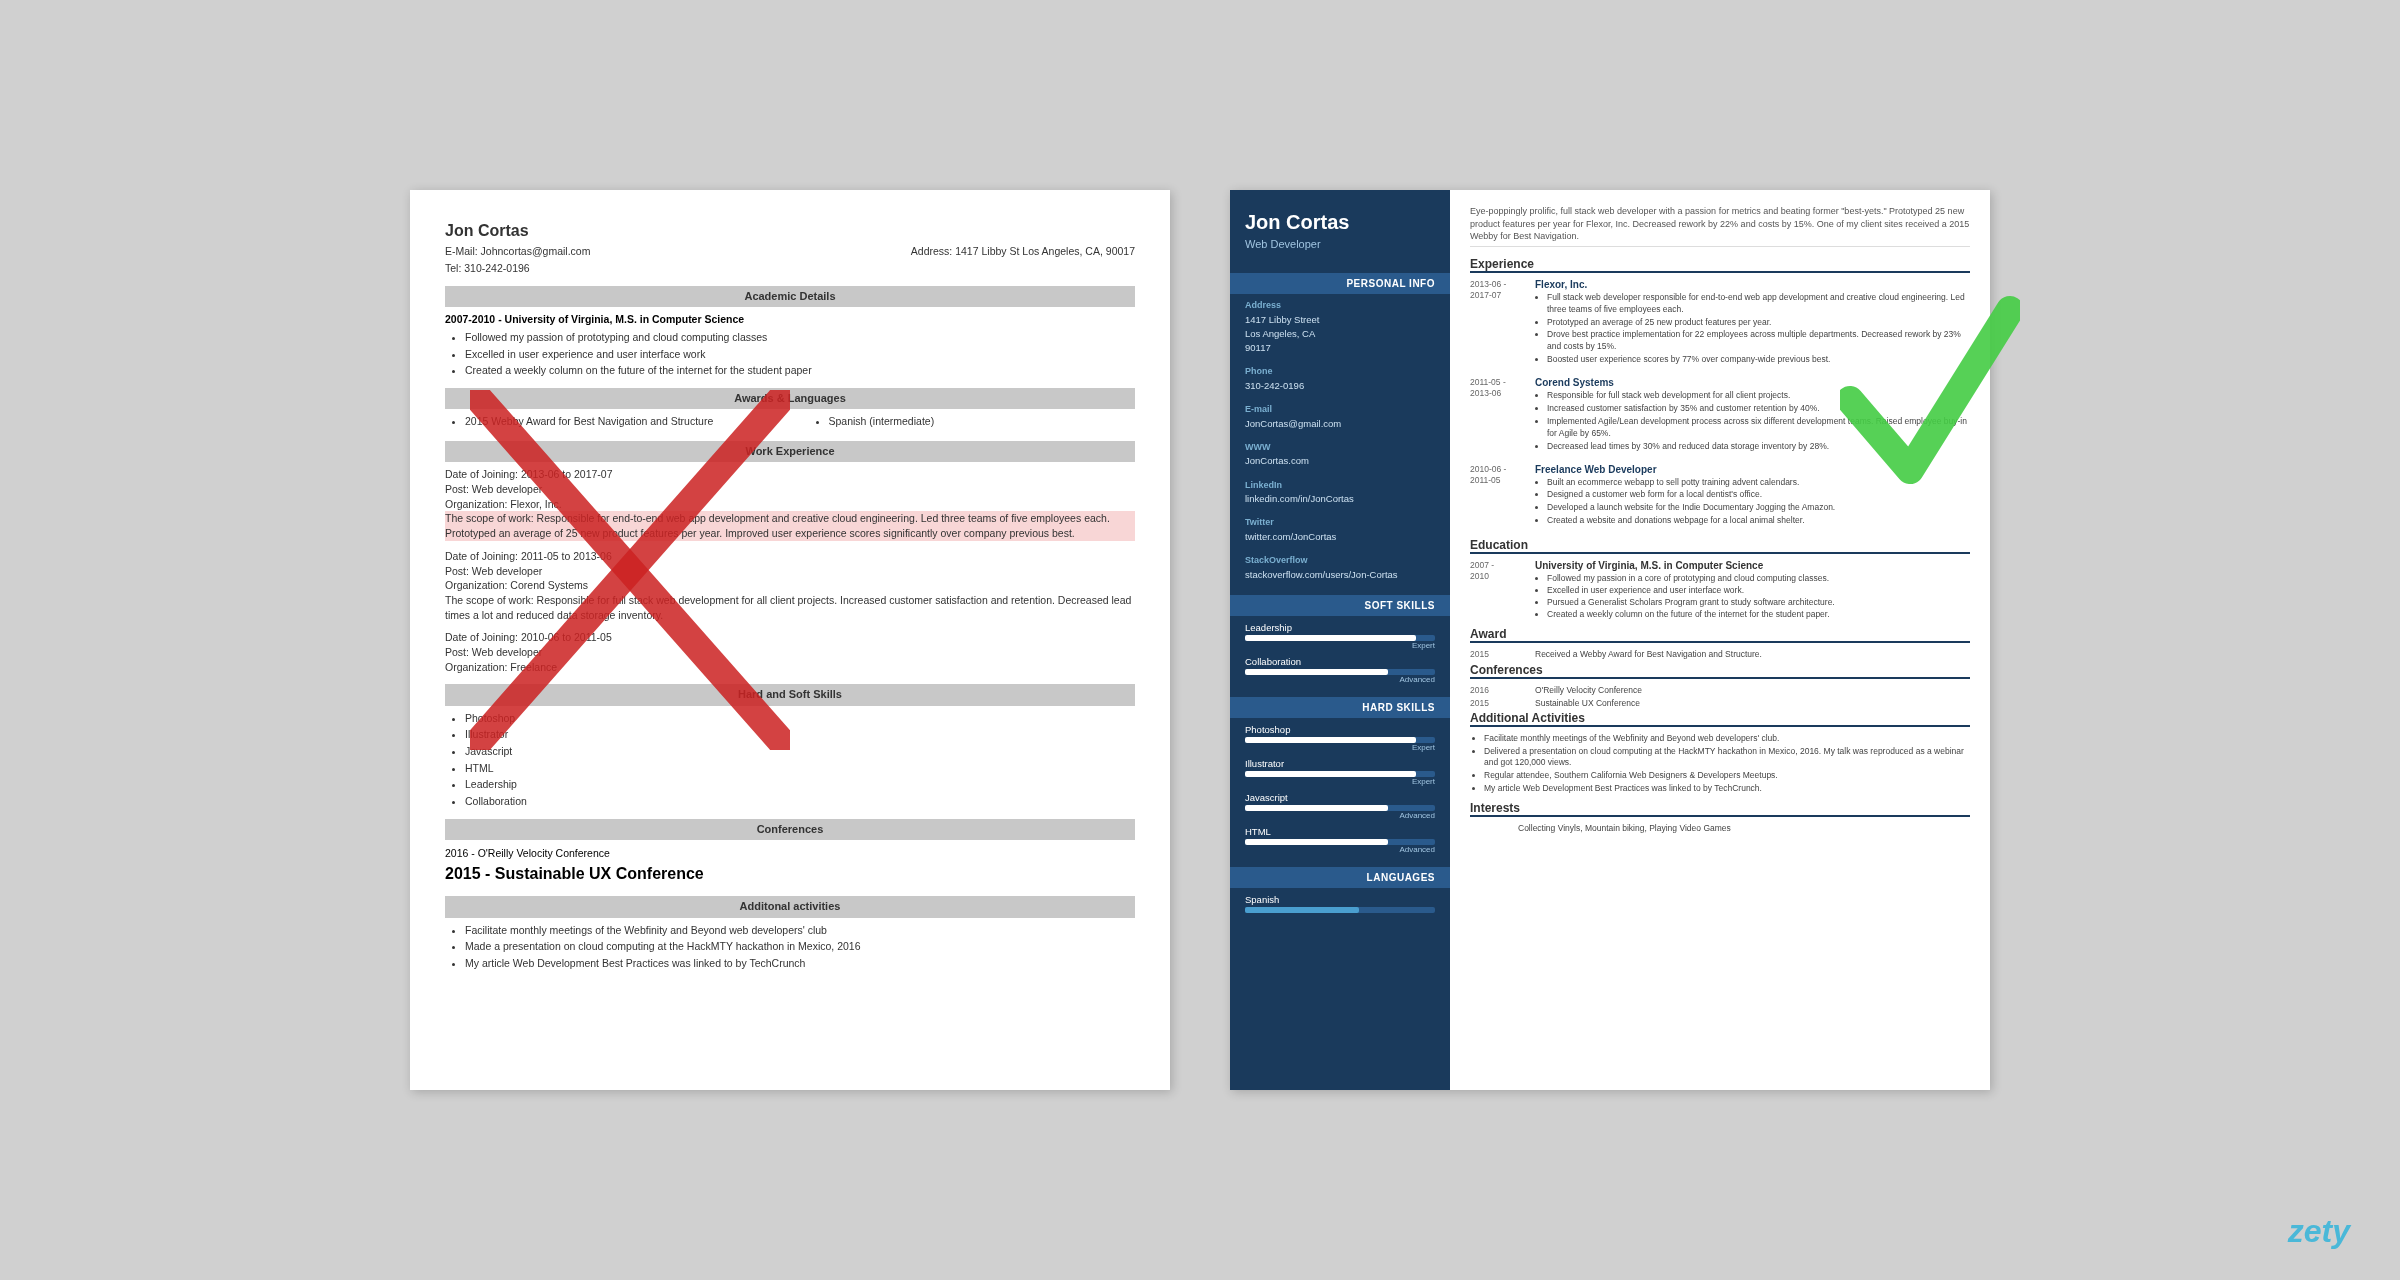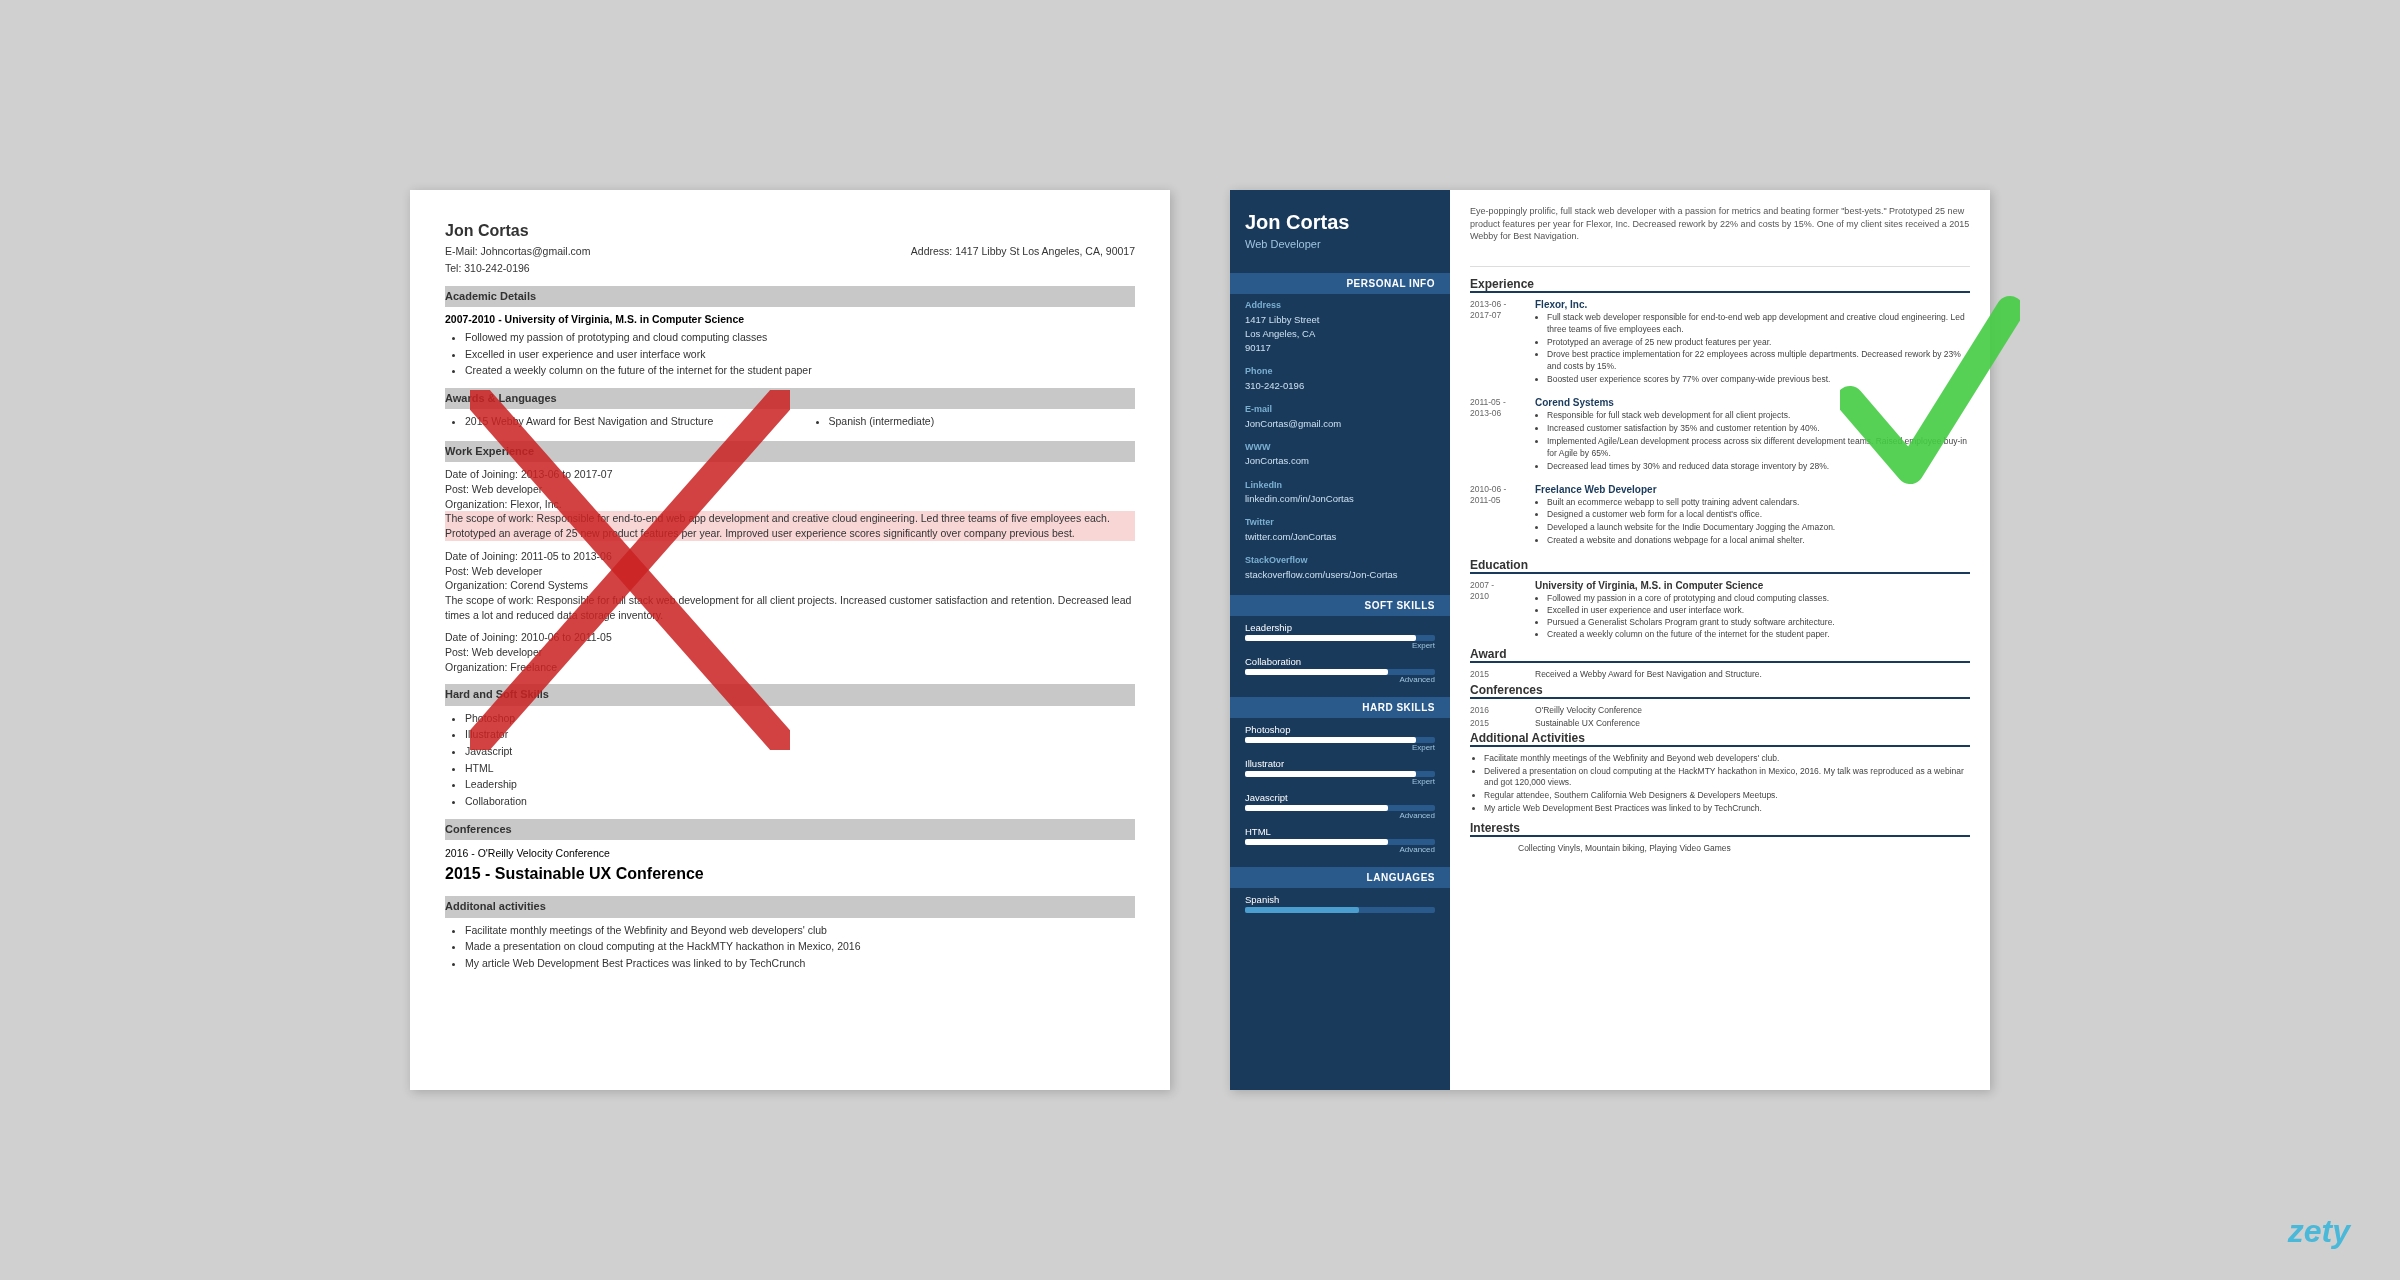--- a/index.html
+++ b/index.html
@@ -43,20 +43,21 @@
     .resume-plain .contact-row {
       display: flex;
       justify-content: space-between;
       font-size: 10.5px;
       color: #333;
       margin-top: 2px;
     }
 
     .resume-plain .section-header {
       background: #c8c8c8;
+      text-align: center;
       font-weight: bold;
       padding: 3px 0;
       margin: 10px 0 5px 0;
       font-size: 11px;
       color: #333;
     }
 
     .resume-plain .bullet-list {
       list-style: disc;
       padding-left: 20px;
@@ -230,21 +231,21 @@
       font-size: 9.5px;
       color: #333;
     }
 
     .resume-content .summary {
       font-size: 9px;
       color: #555;
       line-height: 1.4;
       margin-bottom: 10px;
       border-bottom: 1px solid #ddd;
-      padding-bottom: 23px;
+      padding-bottom: 3px;
     }
 
     .resume-content .section-title {
       font-size: 12px;
       font-weight: bold;
       color: #333;
       border-bottom: 2px solid #1a3a5c;
       margin-bottom: 6px;
       padding-bottom: 0;
     }

